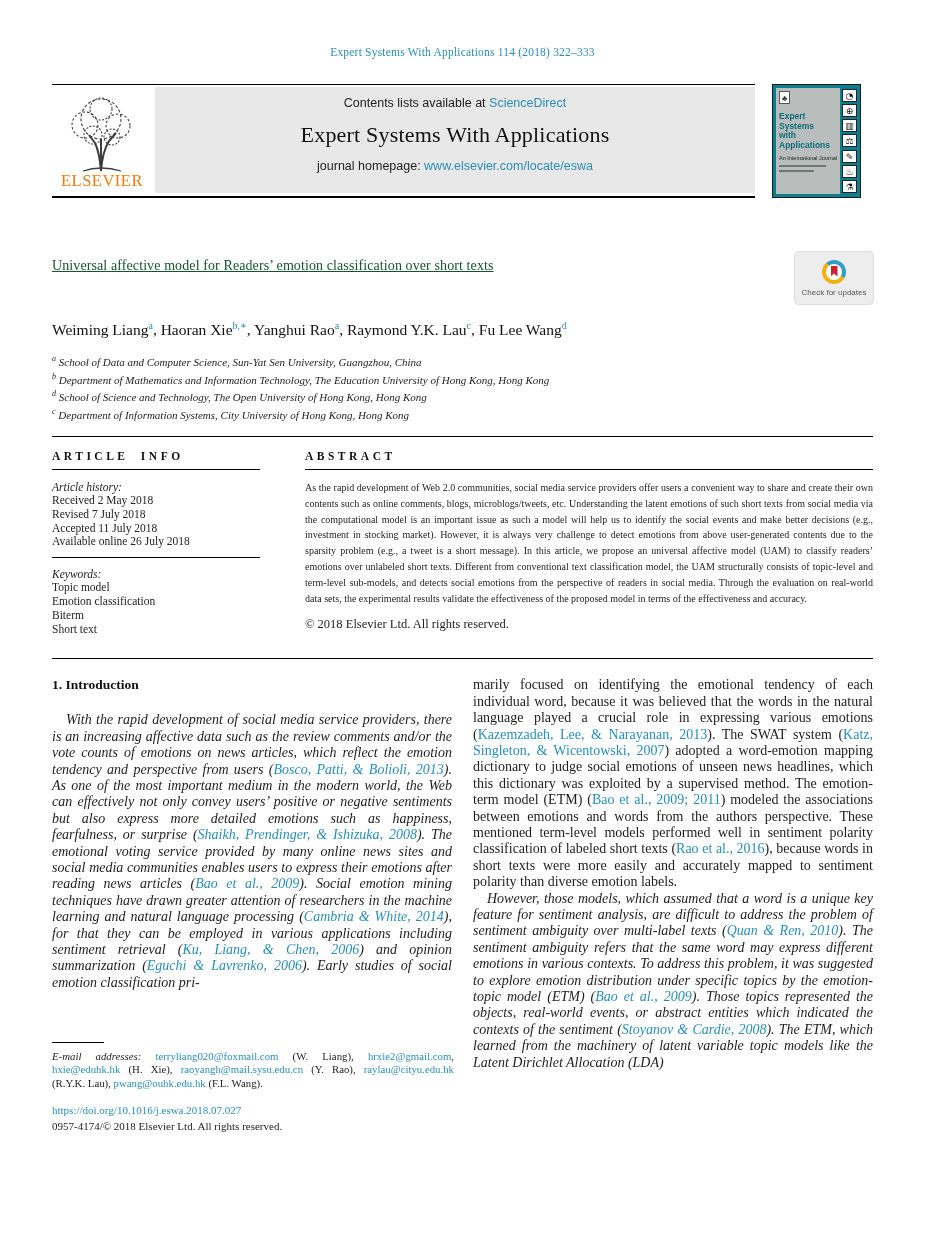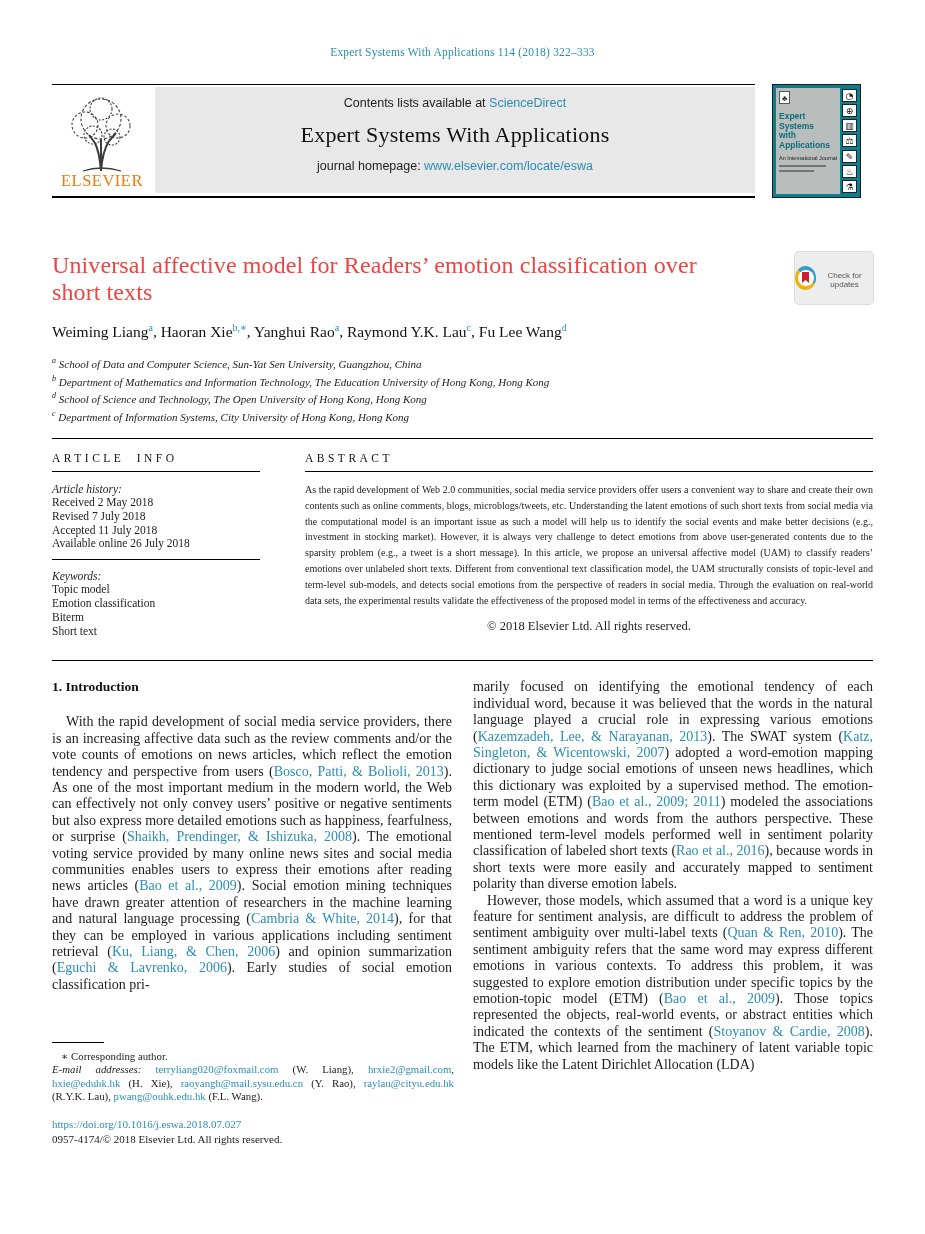--- a/index.html
+++ b/index.html
@@ -34,52 +34,52 @@
   .cover-left { flex:1; background:#b9bdbc; padding:3px 2px 2px 3px; overflow:hidden; }
   .cover-mini-logo { width:11px; height:13px; background:#fff; border:0.5px solid #555; margin-bottom:8px; font-size:8px; line-height:13px; text-align:center; color:#333; }
   .cover-title-line { font-family:"Liberation Sans",sans-serif; font-weight:bold; color:#0c6e7d; font-size:8.5px; line-height:9.5px; }
   .cover-sub { font-family:"Liberation Sans",sans-serif; font-size:5.5px; color:#1d1d1d; margin-top:5px; line-height:6.5px; }
   .cover-bar { height:2px; background:#6f7675; margin-top:3px; width:80%; }
   .cover-icons { width:15px; margin-left:2px; display:flex; flex-direction:column; justify-content:space-between; padding:1px 0; }
   .cover-icon-box { background:#fff; border:1px solid #222; height:13px; font-size:9px; line-height:12px; text-align:center; color:#111; font-family:"DejaVu Sans",sans-serif; }
 
   
   .title-row { display:flex; justify-content:space-between; margin-top:54px; }
-  .article-title { font-size:24px; font-weight:normal; color:#ef4444; line-height:27px; width:690px; letter-spacing:.1px; }
-  .check-badge { width:78px; height:52px; background:#ededed; border-radius:4px; box-shadow:0 0 0 1px #dcdcdc; display:flex; flex-direction:row; align-items:center; justify-content:center; cursor:pointer; }
+  .article-title { font-size:14px; font-weight:normal; color:#14532d; line-height:27px; width:690px; letter-spacing:.1px;text-decoration:underline; }
+  .check-badge { width:78px; height:52px; background:#ededed; border-radius:4px; box-shadow:0 0 0 1px #dcdcdc; display:flex; flex-direction:column; align-items:center; justify-content:center; cursor:pointer; }
   .badge-circle { width:24px; height:24px; border-radius:50%; background:conic-gradient(from 150deg, #efb211 0 170deg, #2f9ec9 170deg 330deg, #efb211 330deg 360deg); display:flex; align-items:center; justify-content:center; }
   .badge-inner { width:16px; height:16px; border-radius:50%; background:#fff; display:flex; align-items:flex-start; justify-content:center; }
   .badge-bookmark { width:7px; height:11px; background:#cf2030; clip-path:polygon(0 0,100% 0,100% 100%,50% 72%,0 100%); margin-top:2px; }
   .badge-label { font-family:"Liberation Sans",sans-serif; font-size:8px; color:#555; text-align:center; line-height:9px; margin-top:4px; }
 
   .authors-line { margin-top:16px; font-size:15.5px; color:#111; }
   .authors-line sup.sup { font-size:10px; }
   .affiliations { margin-top:13px; }
   .affil { font-style:italic; font-size:11px; line-height:13.8px; color:#222; }
   .affil-sup { font-style:italic; font-size:8px; }
 
   
   .info-abstract { margin-top:14px; border-top:1px solid #000; border-bottom:1.5px solid #000; padding:13px 0 22px 0; display:flex; }
   .info-col { width:208px; margin-right:45px; flex:none; }
   .abstract-col { flex:1; }
-  .block-heading { font-size:11.5px; font-weight:normal; letter-spacing:3.5px; word-spacing:6px; color:#111; }
+  .block-heading { font-size:11.5px; font-weight:bold; letter-spacing:3.5px; word-spacing:6px; color:#111; }
   .heading-rule { border-bottom:1px solid #000; margin:7px 0 10px 0; }
   .mid-rule { border-bottom:1px solid #000; margin:8px 0 9px 0; }
   .info-label { font-style:italic; font-size:11.5px; line-height:14px; color:#222; }
   .info-line { font-size:11.5px; line-height:13.8px; color:#222; }
   .abstract-text { font-size:10px; line-height:15.8px; text-align:justify; color:#1c1c1c; }
-  .abstract-copyright { text-align:center; font-size:12.5px; margin-top:11px; color:#1c1c1c; }
+  .abstract-copyright { text-align:left; font-size:12.5px; margin-top:11px; color:#1c1c1c; }
 
   
   .body-cols { display:flex; margin-top:18px; }
   .col { width:400px; }
   .col-left { margin-right:21px; }
   .section-heading { font-size:13.5px; font-weight:bold; color:#111; margin-bottom:19px; }
   .para { font-size:14px; line-height:16.4px; text-align:justify; color:#1c1c1c; }
-  .para.indent { text-indent:14px; }
+  .para.indent { text-indent:14px;font-style:italic; }
 
   
   .footnote { position:absolute; left:52px; top:1042px; width:402px; font-size:10.8px; line-height:13.4px; color:#222; }
   .fn-rule { width:52px; border-top:1px solid #000; margin-bottom:7px; }
   .fn-corresponding { text-indent:9px; }
   .fn-emails { text-align:justify; }
   .fn-doi { margin-top:14px; font-size:11px; }
   .fn-issn { font-size:11px; margin-top:2px; }
 </style>
 </head>
@@ -198,19 +198,18 @@
       <p class="para indent"><span>With the rapid development of social media service providers, there is an increasing affective data such as the review comments and/or the vote counts of emotions on news articles, which reflect the emotion tendency and perspective from users (</span><span class="tlink">Bosco, Patti, &amp; Bolioli, 2013</span><span>). As one of the most important medium in the modern world, the Web can effectively not only convey users’ positive or negative sentiments but also express more detailed emotions such as happiness, fearfulness, or surprise (</span><span class="tlink">Shaikh, Prendinger, &amp; Ishizuka, 2008</span><span>). The emotional voting service provided by many online news sites and social media communities enables users to express their emotions after reading news articles (</span><span class="tlink">Bao et al., 2009</span><span>). Social emotion mining techniques have drawn greater attention of researchers in the machine learning and natural language processing (</span><span class="tlink">Cambria &amp; White, 2014</span><span>), for that they can be employed in various applications including sentiment retrieval (</span><span class="tlink">Ku, Liang, &amp; Chen, 2006</span><span>) and opinion summarization (</span><span class="tlink">Eguchi &amp; Lavrenko, 2006</span><span>). Early studies of social emotion classification pri-</span></p>
     </div>
     <div class="col">
       <p class="para"><span>marily focused on identifying the emotional tendency of each individual word, because it was believed that the words in the natural language played a crucial role in expressing various emotions (</span><span class="tlink">Kazemzadeh, Lee, &amp; Narayanan, 2013</span><span>). The SWAT system (</span><span class="tlink">Katz, Singleton, &amp; Wicentowski, 2007</span><span>) adopted a word-emotion mapping dictionary to judge social emotions of unseen news headlines, which this dictionary was exploited by a supervised method. The emotion-term model (ETM) (</span><span class="tlink">Bao et al., 2009; 2011</span><span>) modeled the associations between emotions and words from the authors perspective. These mentioned term-level models performed well in sentiment polarity classification of labeled short texts (</span><span class="tlink">Rao et al., 2016</span><span>), because words in short texts were more easily and accurately mapped to sentiment polarity than diverse emotion labels.</span></p>
       <p class="para indent"><span>However, those models, which assumed that a word is a unique key feature for sentiment analysis, are difficult to address the problem of sentiment ambiguity over multi-label texts (</span><span class="tlink">Quan &amp; Ren, 2010</span><span>). The sentiment ambiguity refers that the same word may express different emotions in various contexts. To address this problem, it was suggested to explore emotion distribution under specific topics by the emotion-topic model (ETM) (</span><span class="tlink">Bao et al., 2009</span><span>). Those topics represented the objects, real-world events, or abstract entities which indicated the contexts of the sentiment (</span><span class="tlink">Stoyanov &amp; Cardie, 2008</span><span>). The ETM, which learned from the machinery of latent variable topic models like the Latent Dirichlet Allocation (LDA)</span></p>
     </div>
   </div>
 
   <div class="footnote">
     <div class="fn-rule"></div>
-    <div class="fn-corresponding">∗ Corresponding author.</div>
     <div class="fn-emails"><span class="em">E-mail addresses: </span><span class="tlink">terryliang020@foxmail.com</span><span> (W. Liang), </span><span class="tlink">hrxie2@gmail.com</span><span>, </span><span class="tlink">hxie@eduhk.hk</span><span> (H. Xie), </span><span class="tlink">raoyangh@mail.sysu.edu.cn</span><span> (Y. Rao), </span><span class="tlink">raylau@cityu.edu.hk</span><span> (R.Y.K. Lau), </span><span class="tlink">pwang@ouhk.edu.hk</span><span> (F.L. Wang).</span></div>
     <div class="fn-doi tlink">https://doi.org/10.1016/j.eswa.2018.07.027</div>
     <div class="fn-issn">0957-4174/© 2018 Elsevier Ltd. All rights reserved.</div>
   </div>
 
 </div>
 
 </body></html>

